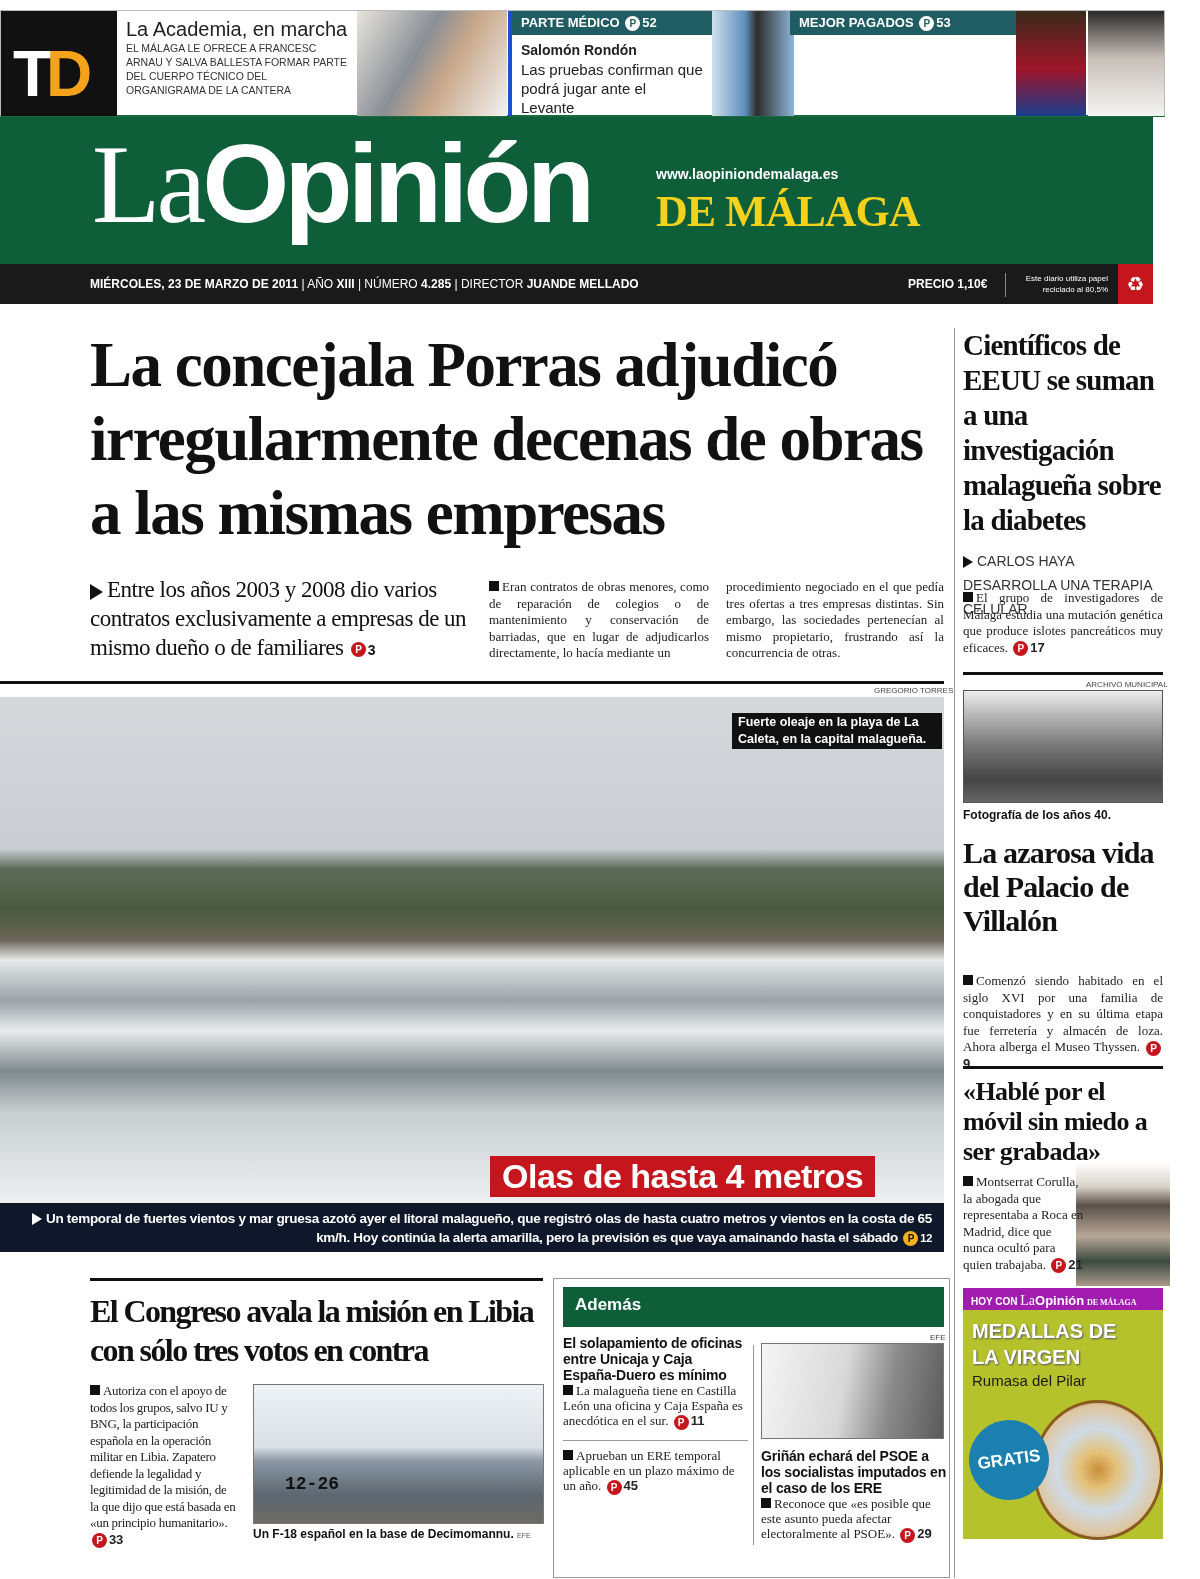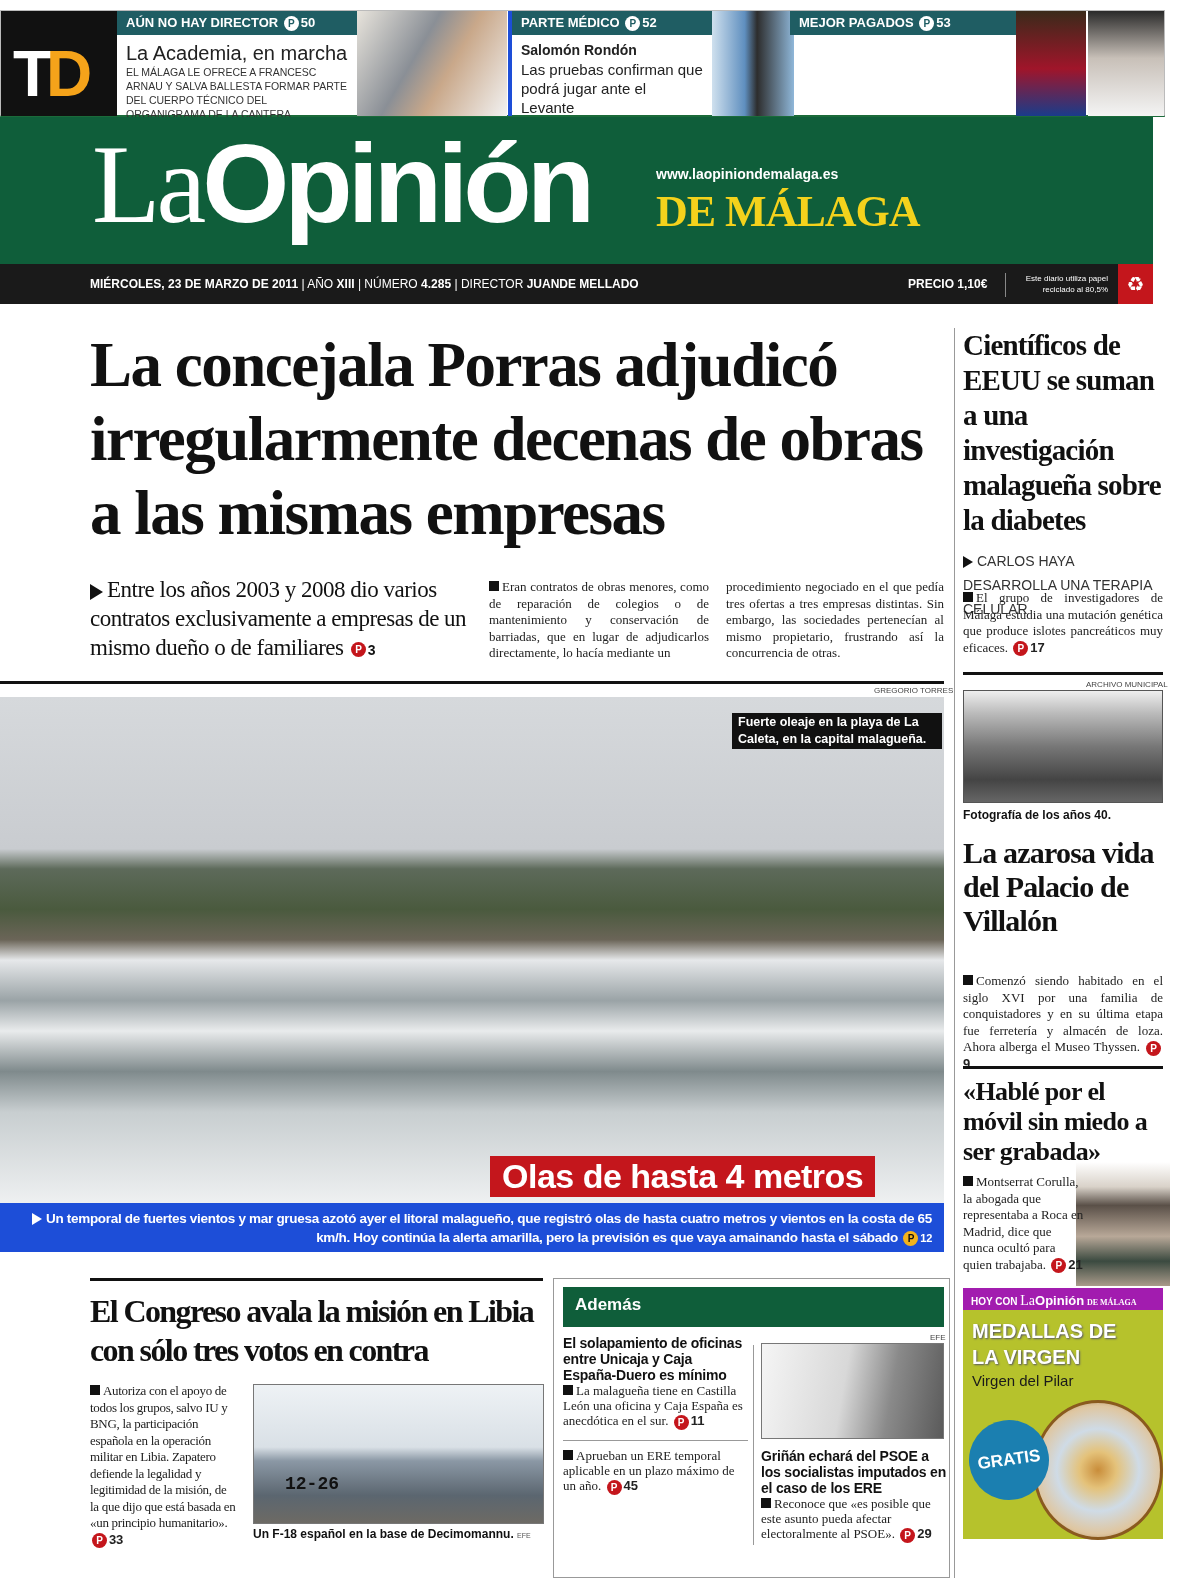--- a/index.html
+++ b/index.html
@@ -45,21 +45,21 @@
 
 #rh1{left:963px;top:328px;width:210px;font:bold 29px "Liberation Serif",serif;line-height:35px;letter-spacing:-.8px}
 #rkick{left:963px;top:549px;width:200px;font-size:14px;line-height:24px;color:#333}
 #rbody1{left:963px;top:590px;width:200px}
 .rule{position:absolute;height:3px;background:#111}
 
 #credit1{left:874px;top:686px;font-size:8px;color:#444}
 #mainphoto{left:0;top:697px;width:944px;height:506px;background:linear-gradient(180deg,#d6d9dc 0%,#c9ccd0 30%,#5d6a5a 34%,#4a5a3e 42%,#6b6558 48%,#e6e8ea 52%,#9aa3a6 60%,#e9ebec 66%,#7f8a8c 74%,#c8ced0 82%,#eef0f1 100%)}
 #caption1{left:732px;top:713px;background:#111;color:#fff;font-size:12.5px;font-weight:bold;line-height:17px;padding:1px 6px;}
 #olas{left:490px;top:1156px;background:#c4161c;color:#fff;font:bold 34px "Liberation Sans",sans-serif;padding:1px 12px;letter-spacing:-.5px}
-#olasbar{left:0;top:1203px;width:944px;height:49px;background:#1d4ed8;color:#fff;font-size:13.5px;font-weight:bold;line-height:19px;padding:6px 12px;text-align:right;letter-spacing:-.3px}
+#olasbar{left:0;top:1203px;width:944px;height:49px;background:#0f172a;color:#fff;font-size:13.5px;font-weight:bold;line-height:19px;padding:6px 12px;text-align:right;letter-spacing:-.3px}
 
 #h2{left:90px;top:1292px;width:460px;font:bold 32px "Liberation Serif",serif;line-height:39px;letter-spacing:-1.6px}
 #b2{left:90px;top:1383px;width:146px}
 #jet{left:253px;top:1384px;width:291px;height:140px;background:linear-gradient(180deg,#eef2f5 0%,#d9e0e6 45%,#8b98a5 55%,#5b6670 80%,#6d6a64 100%);border:1px solid #777}
 #jetno{left:285px;top:1474px;font:bold 18px "Liberation Mono",monospace;color:#111}
 #jetcap{left:253px;top:1527px;font-size:12px;font-weight:bold}
 #jetcap small{font-size:7px;font-weight:normal;color:#555}
 
 #adbox{left:553px;top:1278px;width:397px;height:300px;border:1px solid #999}
 #adhd{left:563px;top:1287px;width:381px;height:40px;background:#0f5e3a;color:#fff;font:bold 17px "Liberation Sans",sans-serif;padding:8px 12px}
@@ -91,21 +91,20 @@
 #gratis{position:absolute;left:6px;top:110px;width:80px;height:80px;border-radius:50%;background:#1b7fb0;color:#fff;font:bold 17px "Liberation Sans",sans-serif;text-align:center;line-height:80px;transform:rotate(-8deg)}
 </style>
 </head>
 <body>
 
 <div id="top" class="abs">
   <div id="td" class="abs">
     <div class="t"><span>T</span><span class="d">D</span></div>
   </div>
   <div class="tease" style="left:116px;width:390px">
-    <div class="hd"><span>AÚN NO HAY DIRECTOR</span> <span class="pbadge w">P</span><span>50</span></div>
     <div class="bd" style="width:240px">
       <div style="font-size:20px;line-height:24px;color:#222">La Academia, en marcha</div>
       <div style="font-size:10.5px;line-height:14px;color:#333">EL MÁLAGA LE OFRECE A FRANCESC ARNAU Y SALVA BALLESTA FORMAR PARTE DEL CUERPO TÉCNICO DEL ORGANIGRAMA DE LA CANTERA</div>
     </div>
     <div class="photo" style="left:240px;top:0;width:150px;height:105px;background:linear-gradient(120deg,#e8e4dc,#8a8f96 40%,#c9a88a 60%,#f2f2f2)"></div>
   </div>
   <div class="tease" style="left:507px;width:276px;border-left:4px solid #1d4ed8">
     <div class="hd" style="width:200px"><span>PARTE MÉDICO</span> <span class="pbadge w">P</span><span>52</span></div>
     <div class="bd" style="width:200px">
       <div style="font-weight:bold">Salomón Rondón</div>
@@ -159,21 +158,21 @@
 <div id="rbody2" class="abs bodytxt"><span class="sq"></span><span>Comenzó siendo habitado en el siglo XVI por una familia de conquistadores y en su última etapa fue ferretería y almacén de loza. Ahora alberga el Museo Thyssen.</span> <span class="pbadge">P</span><b style="font-family:'Liberation Sans',sans-serif">9</b></div>
 <div class="rule" style="left:963px;top:1066px;width:200px"></div>
 
 <div id="rh3" class="abs">«Hablé por el móvil sin miedo a ser grabada»</div>
 <div id="lawyer" class="abs"></div>
 <div id="rbody3" class="abs bodytxt" style="text-align:left"><span class="sq"></span><span>Montserrat Corulla, la abogada que representaba a Roca en Madrid, dice que nunca ocultó para quien trabajaba.</span> <span class="pbadge">P</span><b style="font-family:'Liberation Sans',sans-serif">21</b></div>
 
 <div id="hoy" class="abs"><span>HOY CON</span> <span class="la">La</span><span class="op">Opinión</span> <span class="dm">DE MÁLAGA</span></div>
 <div id="promo" class="abs">
   <div class="t" style="width:150px">MEDALLAS DE LA VIRGEN</div>
-  <div class="s">Virgen del Pilar</div>
+  <div class="s">Rumasa del Pilar</div>
   <div id="medal"></div>
   <div id="gratis">GRATIS</div>
 </div>
 
 <div class="rule" style="left:90px;top:1278px;width:453px"></div>
 <div id="h2" class="abs">El Congreso avala la misión en Libia con sólo tres votos en contra</div>
 <div id="b2" class="abs bodytxt" style="text-align:left;letter-spacing:-.3px"><span class="sq"></span><span>Autoriza con el apoyo de todos los grupos, salvo IU y BNG, la participación española en la operación militar en Libia. Zapatero defiende la legalidad y legitimidad de la misión, de la que dijo que está basada en «un principio humanitario».</span> <span class="pbadge">P</span><b style="font-family:'Liberation Sans',sans-serif">33</b></div>
 <div id="jet" class="abs"></div>
 <div id="jetno" class="abs">12-26</div>
 <div id="jetcap" class="abs"><span>Un F-18 español en la base de Decimomannu.</span> <small>EFE</small></div>

